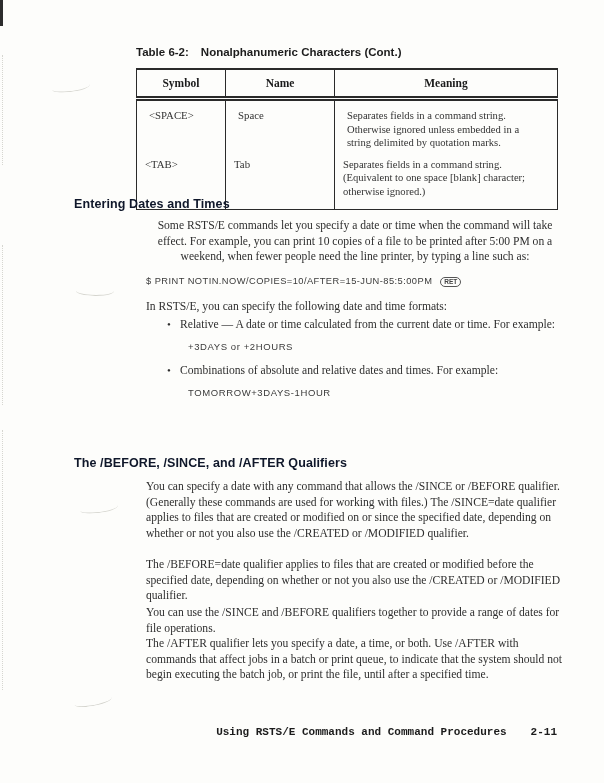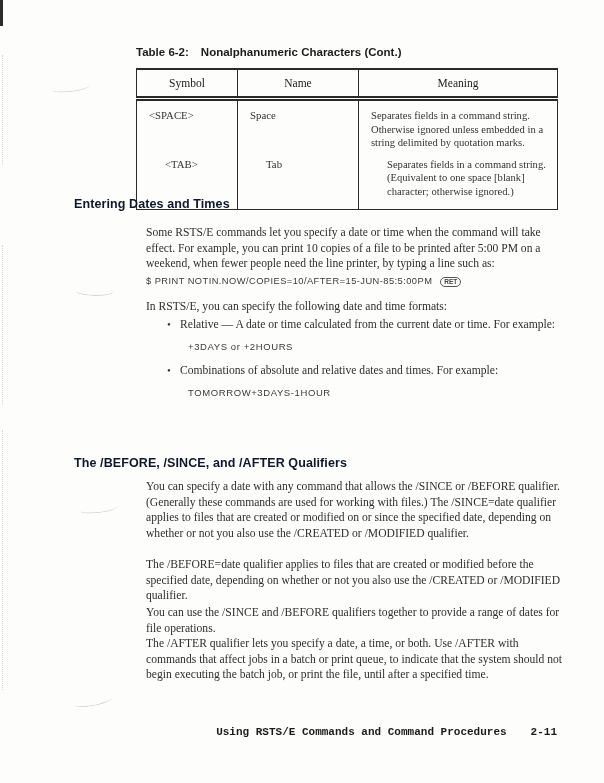--- a/index.html
+++ b/index.html
@@ -22,32 +22,32 @@
     font-family:"Liberation Sans", sans-serif;font-weight:bold;font-size:11.5px;color:#1c1c1c;
     display:flex;gap:12px;
   }
   table.chars{
     position:absolute;left:136px;top:68px;
     width:422px;border-collapse:collapse;
     border:1.5px solid #2a2a2a;border-top-width:2.5px;
     background:#fdfdfb;
   }
   table.chars th{
-    font-family:"Liberation Serif", serif;font-weight:normal;font-size:11.5px;color:#1b1b1b;
+    font-family:"Liberation Serif", serif;font-weight:bold;font-size:11.5px;color:#1b1b1b;
     text-align:center;padding:7px 0;
     border-bottom:5px double #2a2a2a;
     margin-top:48px;
   }
   table.chars th.c1, table.chars td.c1{width:64px;border-right:1.5px solid #2a2a2a;}
   table.chars th.c2, table.chars td.c2{width:84px;border-right:1.5px solid #2a2a2a;}
   table.chars td{
     font-size:10.8px;line-height:13.5px;vertical-align:top;color:#333;
   }
   table.chars tr.r1 td{padding:8px 12px 4px 12px;}
-  table.chars tr.r2 td{padding:4px 8px 11px 28px;font-family:Liberation Serif, serif;}
+  table.chars tr.r2 td{padding:4px 8px 11px 8px;font-family:Liberation Serif, serif;}
   table.chars td.c3{font-size:10.6px;padding-left:10px;}
   
   .sec-heading{
     position:absolute;left:74px;
     font-family:"Liberation Sans", sans-serif;font-weight:bold;font-size:12.5px;color:#0f172a;
     letter-spacing:.1px;
   }
   
   .bodyblock{position:absolute;left:146px;width:418px;font-size:11.6px;line-height:15.5px;color:#2e2e2e;}
   .mono{
@@ -108,21 +108,21 @@
       <tr class="r2">
         <td class="c1">&lt;TAB&gt;</td>
         <td class="c2">Tab</td>
         <td class="c3">Separates fields in a command string. (Equivalent to one space [blank] character; otherwise ignored.)</td>
       </tr>
     </tbody>
   </table>
 
   <div class="sec-heading" style="top:197px;">Entering Dates and Times</div>
 
-  <div class="bodyblock" style="top:225px;">Some RSTS/E commands let you specify a date or time when the command will take effect. For example, you can print 10 copies of a file to be printed after 5:00 PM on a weekend, when fewer people need the line printer, by typing a line such as:</div>
+  <div class="bodyblock" style="top:218px;text-align:center;">Some RSTS/E commands let you specify a date or time when the command will take effect. For example, you can print 10 copies of a file to be printed after 5:00 PM on a weekend, when fewer people need the line printer, by typing a line such as:</div>
 
   <div class="bodyblock cmdline" style="top:274px;">
     <span class="mono">$ PRINT NOTIN.NOW/COPIES=10/AFTER=15-JUN-85:5:00PM</span>
     <span class="ret-key">RET</span>
   </div>
 
   <div class="bodyblock" style="top:299px;">In RSTS/E, you can specify the following date and time formats:</div>
 
   <div class="bullets">
     <div class="bullet">

